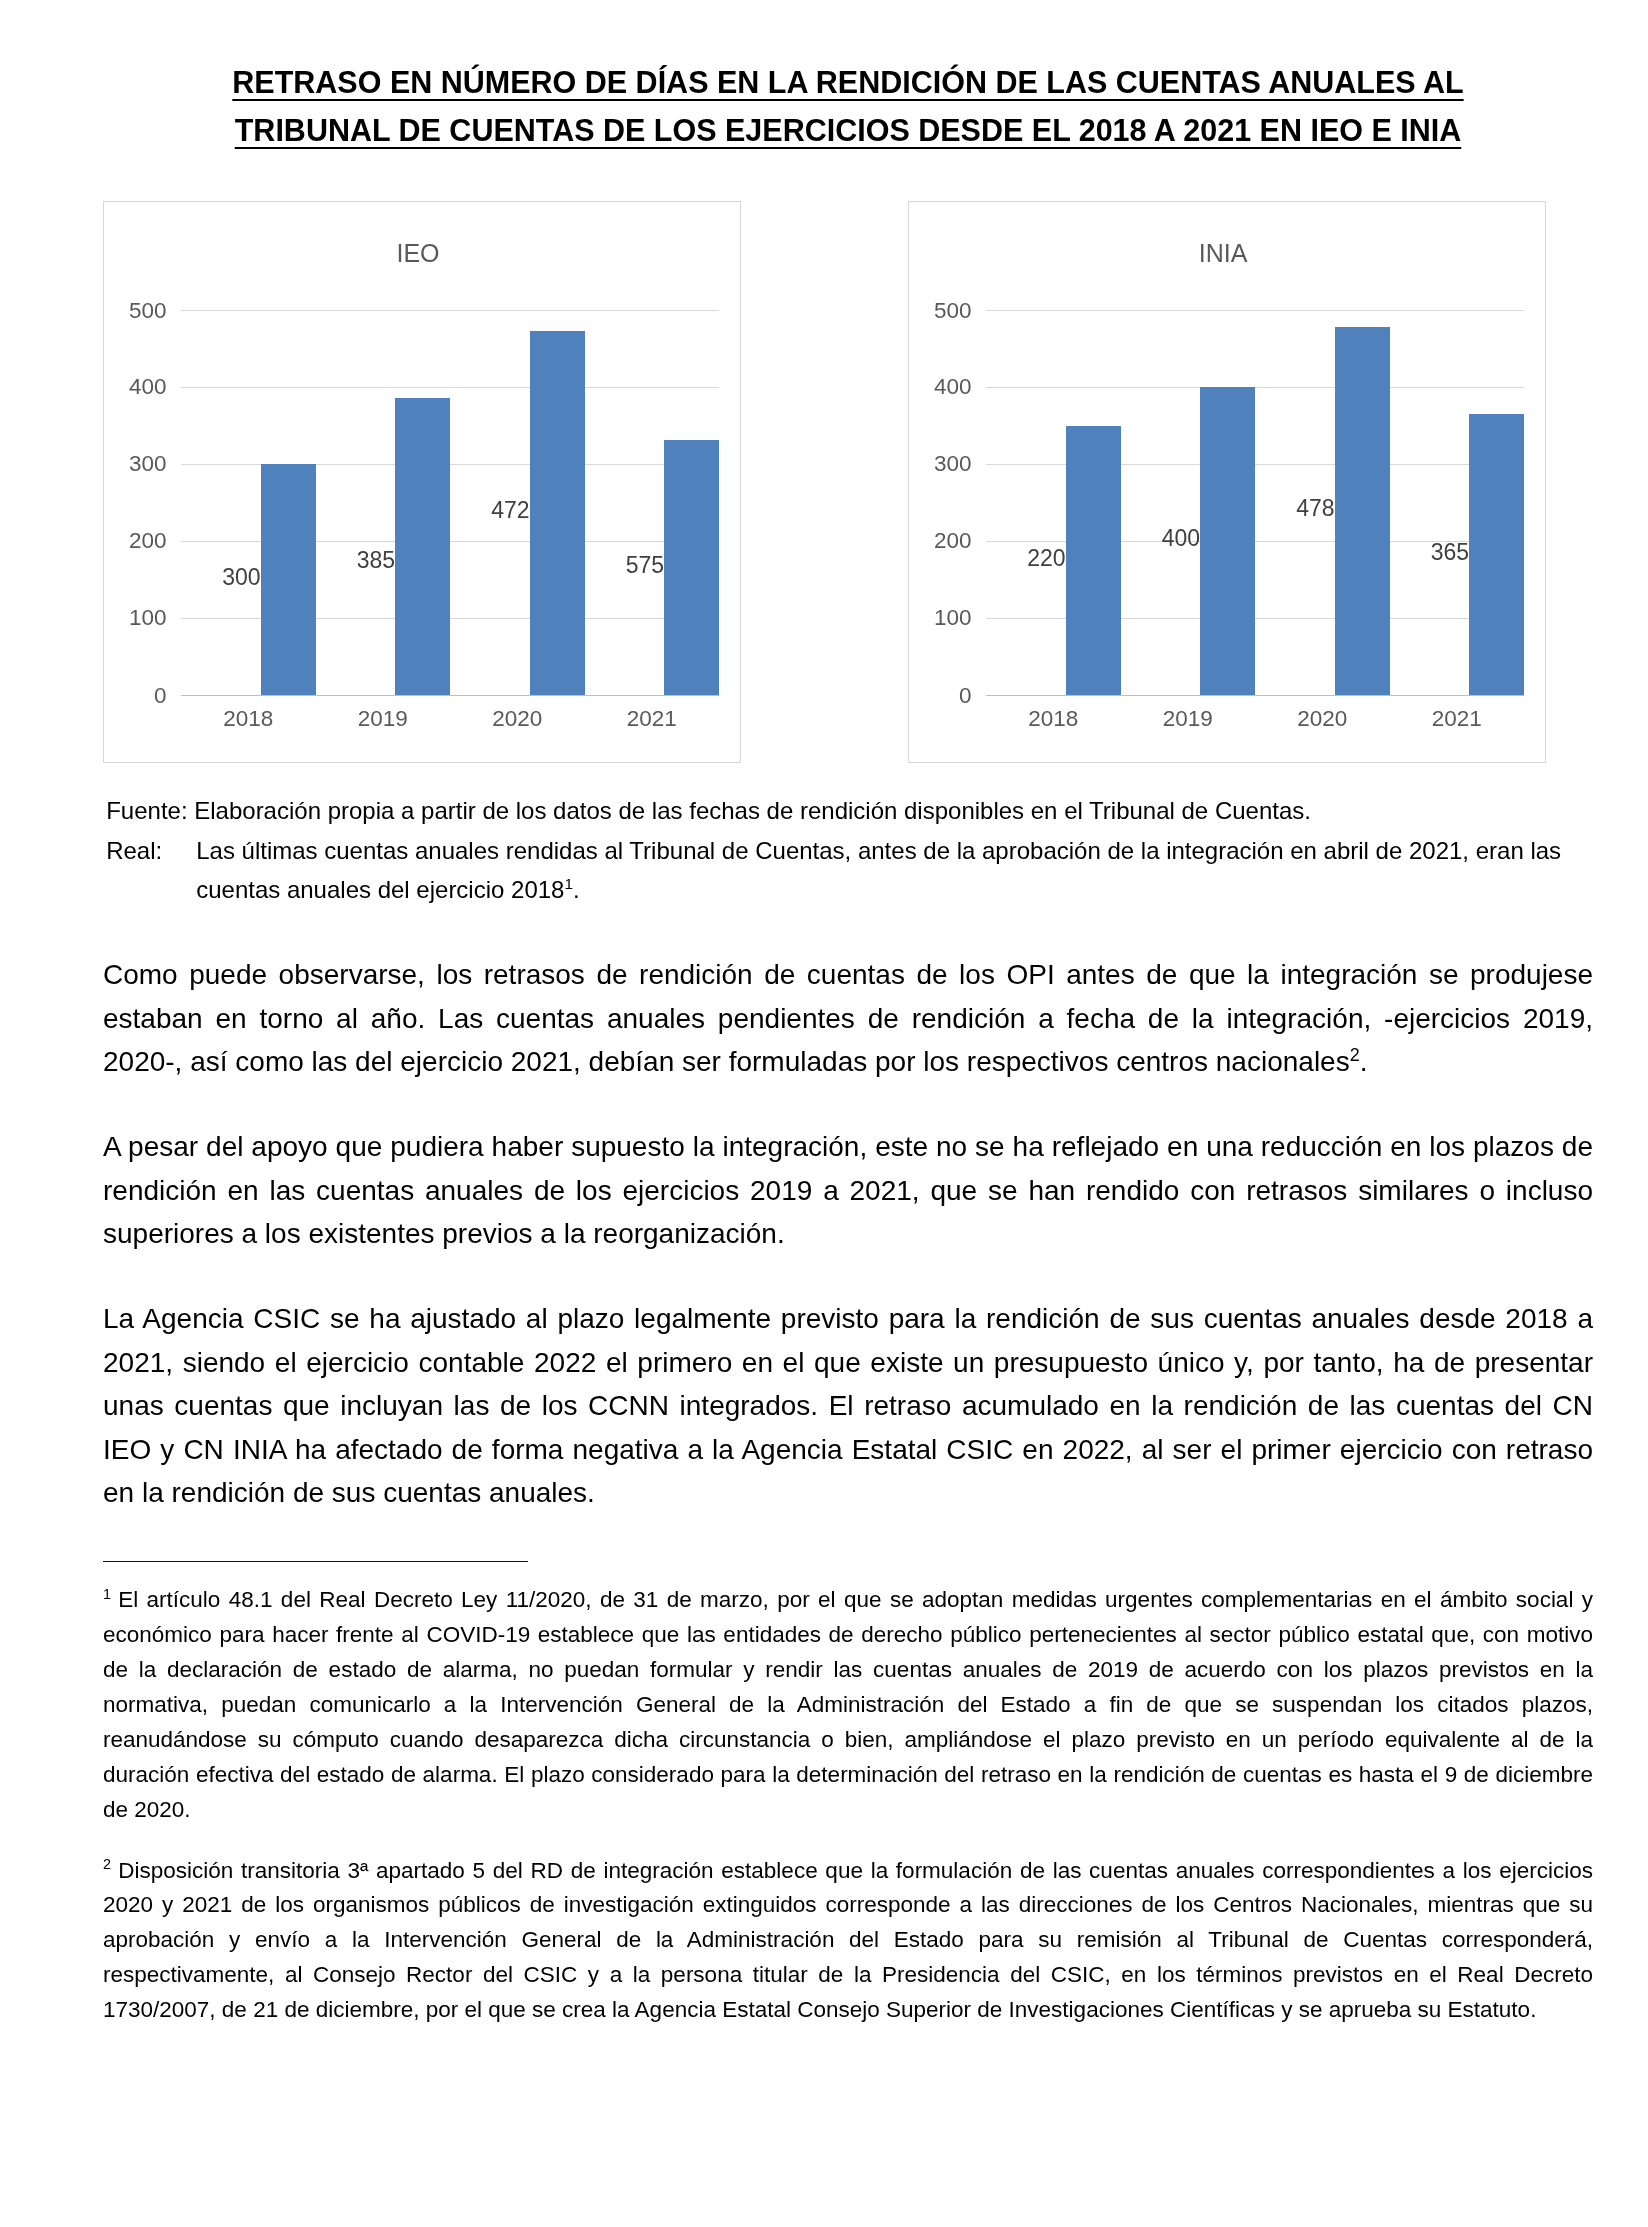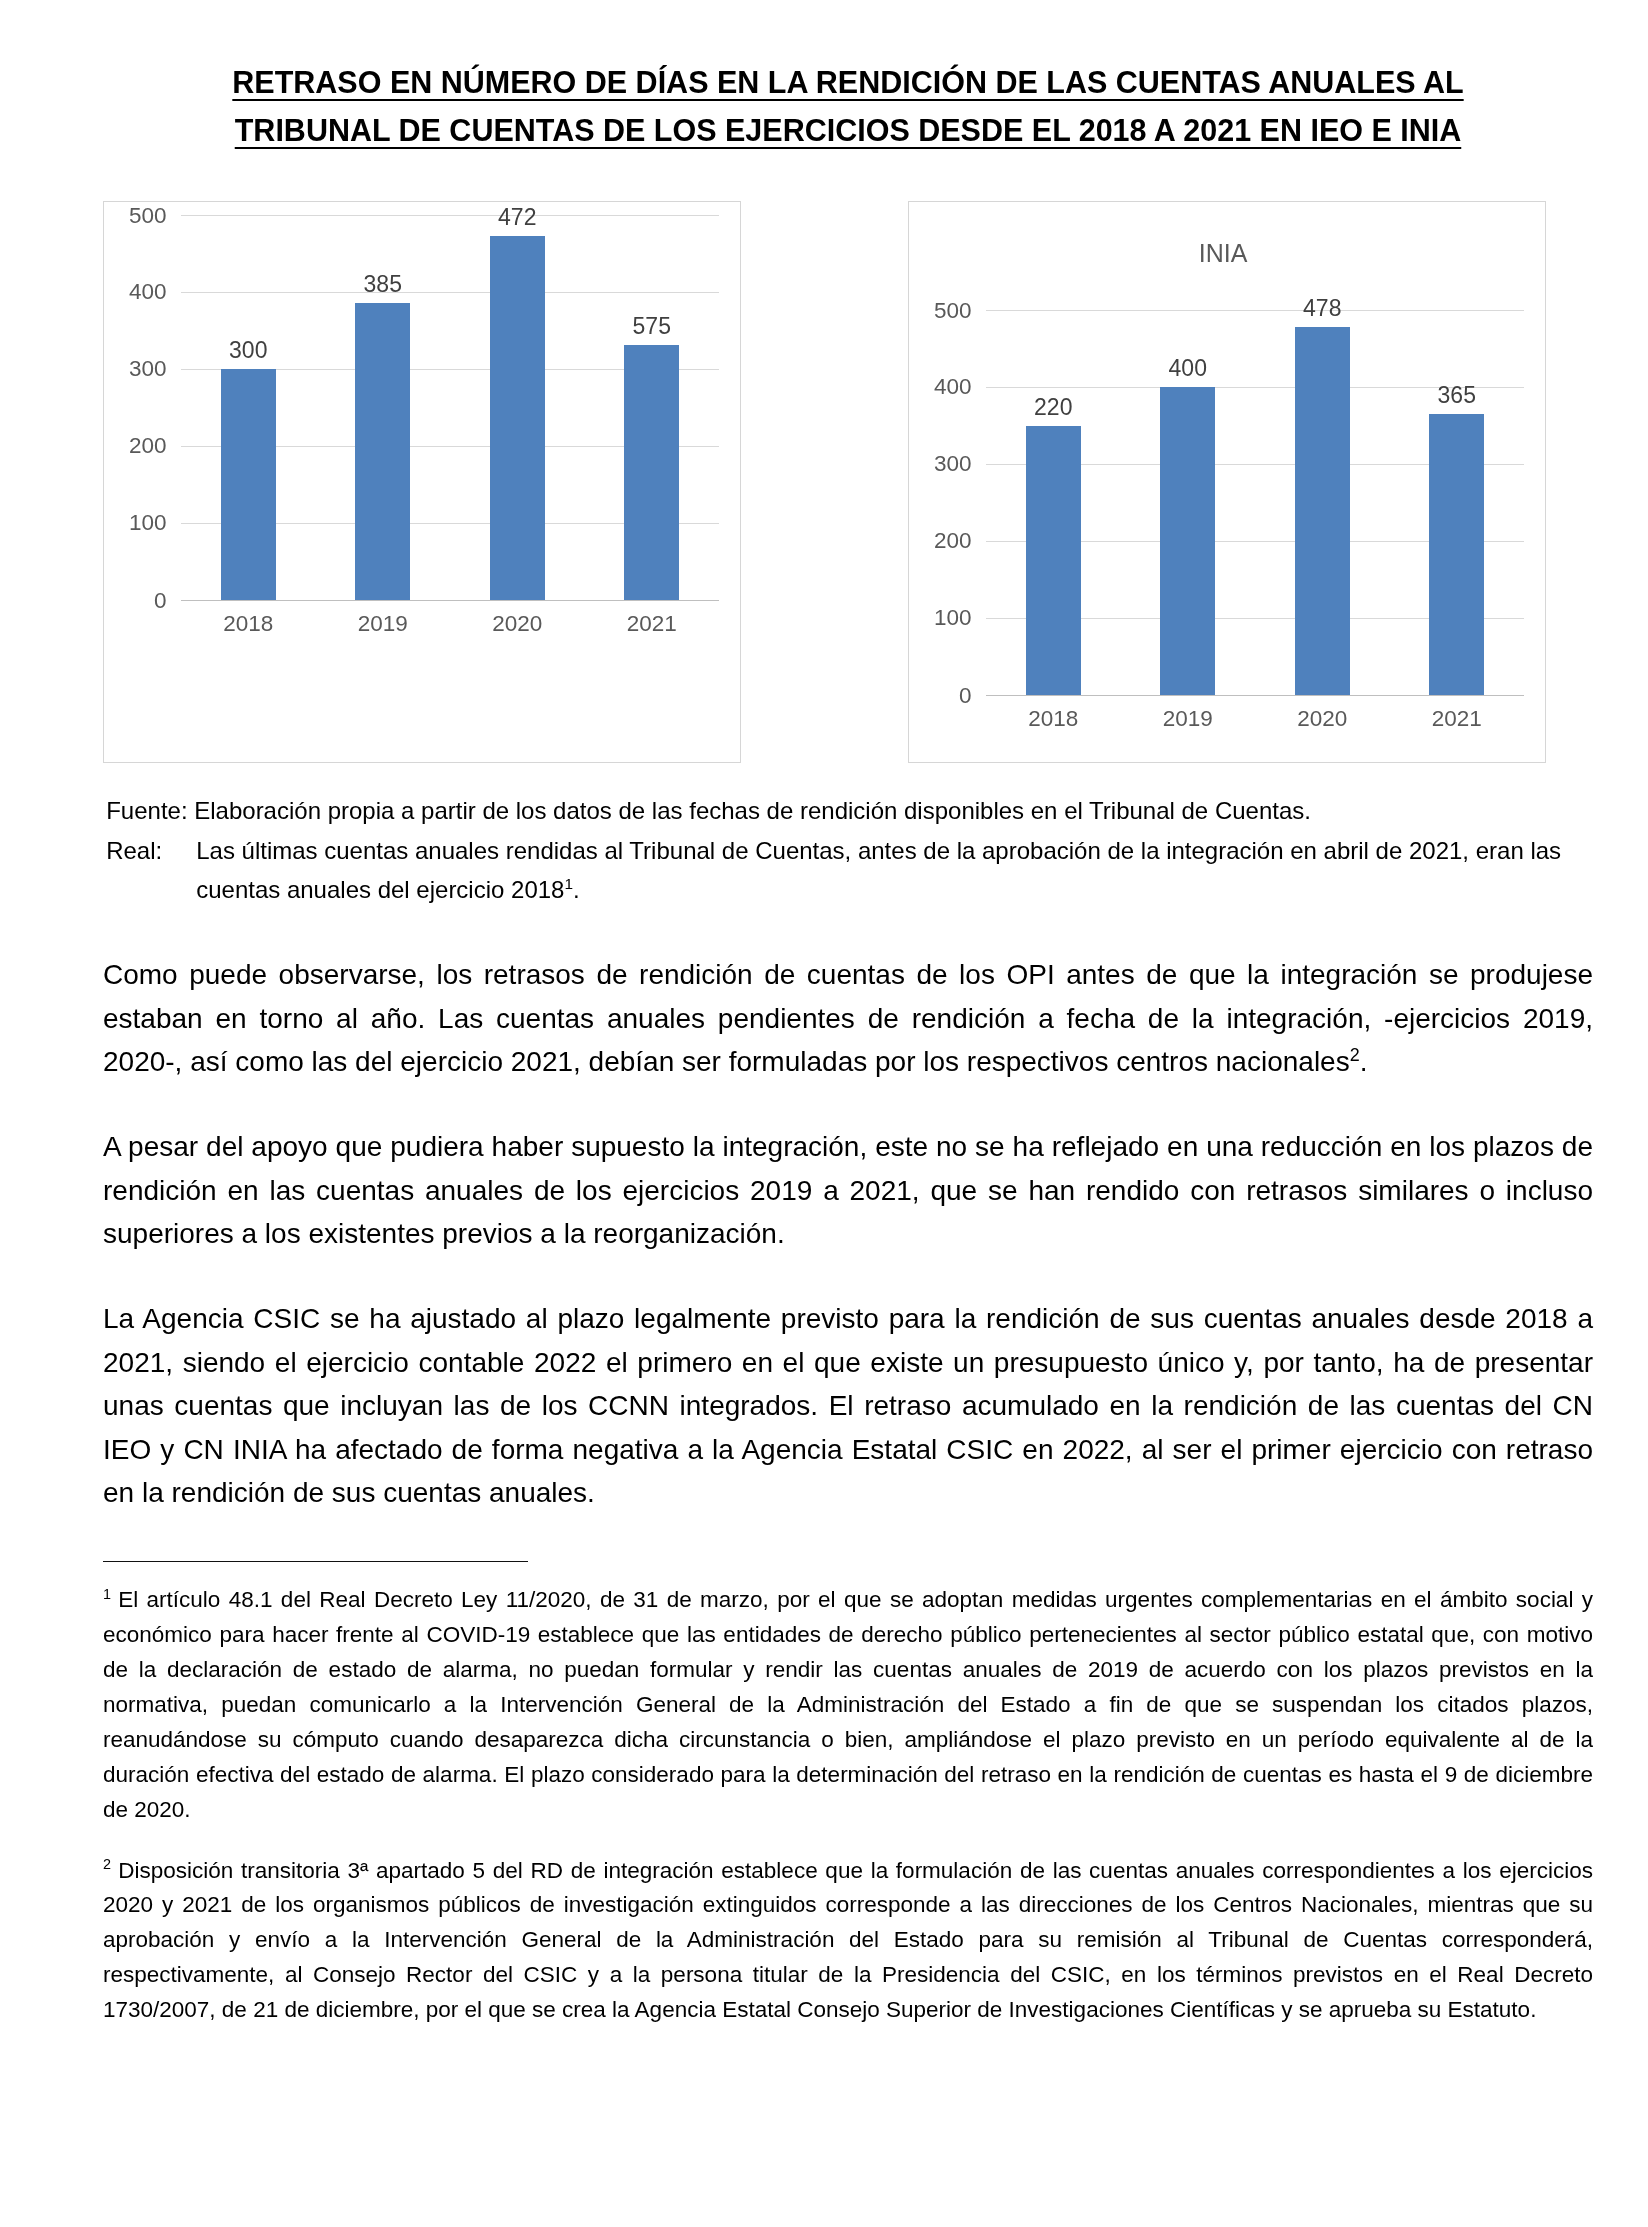--- a/index.html
+++ b/index.html
@@ -36,22 +36,22 @@
   .plot-row { display: flex; }
   .y-gutter { flex: none; width: 64px; position: relative; height: 385px; }
   .y-label { position: absolute; right: 14.4px; font-size: 22.5px; line-height: 27px; text-align: right; }
   .plot-area {
     flex: 1; position: relative; height: 385px;
     border-bottom: 0.8px solid #bfbfbf;
     display: flex; align-items: flex-end;
   }
   .gridline { position: absolute; left: 0; right: 0; height: 0.8px; }
   .bar-slot {
-    flex: 1; display: flex; flex-direction: column;
-    align-items: center;
+    flex: 1; display: flex; flex-direction: row;
+    justify-content: flex-end; align-items: center;
     position: relative; z-index: 1;
   }
   .bar-value { font-size: 23px; line-height: 27px; margin-bottom: 5.6px; }
   .bar { width: 55px; }
   .x-axis-wrap { margin-left: 64px; }
   .x-axis { display: flex; margin-top: 9.6px; }
   .x-label { flex: 1; text-align: center; font-size: 22.5px; }
 
   
   .source-block { margin-top: 29px; font-size: 24px; line-height: 1.6; }
@@ -78,20 +78,21 @@
 <div class="page">
 
   <header class="doc-title">
     <div><span class="u">RETRASO EN NÚMERO DE DÍAS EN LA RENDICIÓN DE LAS CUENTAS ANUALES AL</span></div>
     <div><span class="u">TRIBUNAL DE CUENTAS DE LOS EJERCICIOS DESDE EL 2018 A 2021 EN IEO E INIA</span></div>
   </header>
 
   <section class="charts-row">
 
     <figure class="chart-box">
+      <div class="chart-title" style="color: rgb(89, 89, 89);">IEO</div>
       <div class="plot-row">
         <div class="y-gutter">
             <div class="y-label" style="top: 372px; color: rgb(89, 89, 89);">0</div>
             <div class="y-label" style="top: 294px; color: rgb(89, 89, 89);">100</div>
             <div class="y-label" style="top: 217px; color: rgb(89, 89, 89);">200</div>
             <div class="y-label" style="top: 140px; color: rgb(89, 89, 89);">300</div>
             <div class="y-label" style="top: 63px; color: rgb(89, 89, 89);">400</div>
             <div class="y-label" style="top: -13.6px; color: rgb(89, 89, 89);">500</div>
           </div>
         <div class="plot-area">

